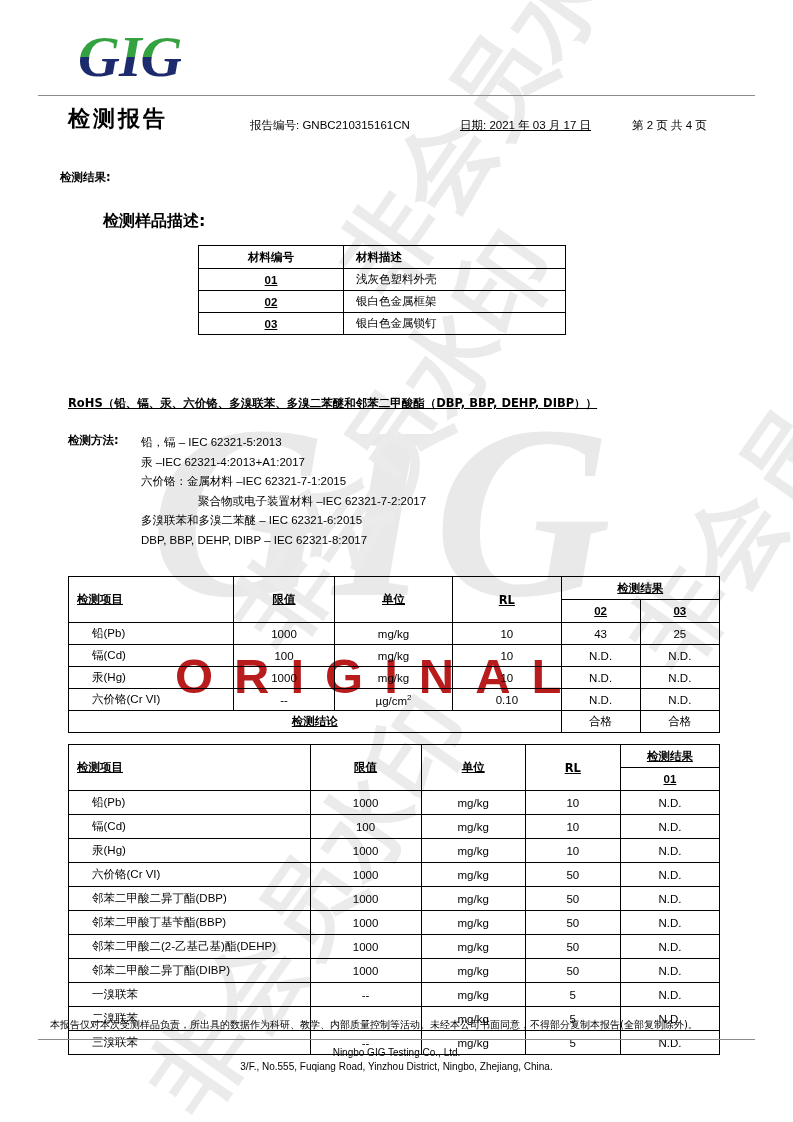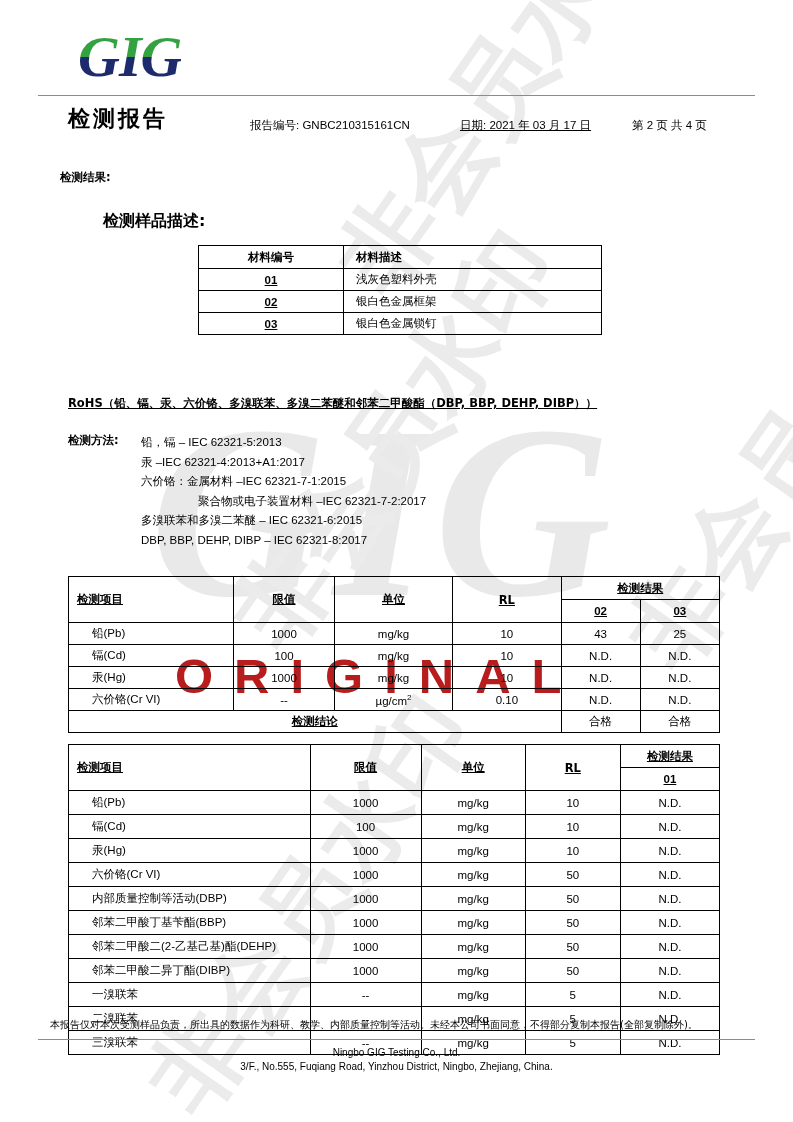--- a/index.html
+++ b/index.html
@@ -136,21 +136,21 @@
 
   
   table {
     border-collapse: collapse;
     font-size: 11.5px;
   }
   .mat-table {
     position: absolute;
     left: 198px;
     top: 245px;
-    width: 404px;
+    width: 368px;
     border: 1px solid #000;
   }
   .mat-table td, .mat-table th {
     border: 1px solid #000;
     height: 21px;
     padding: 0 8px;
     font-weight: normal;
   }
   .mat-table thead td {
     text-align: center;
@@ -445,21 +445,21 @@
         <td>N.D.</td>
       </tr>
       <tr>
         <td class="item">六价铬(Cr VI)</td>
         <td>1000</td>
         <td>mg/kg</td>
         <td>50</td>
         <td>N.D.</td>
       </tr>
       <tr>
-        <td class="item">内部质量控制等活动(DBP)</td>
+        <td class="item">邻苯二甲酸二异丁酯(DBP)</td>
         <td>1000</td>
         <td>mg/kg</td>
         <td>50</td>
         <td>N.D.</td>
       </tr>
       <tr>
         <td class="item">邻苯二甲酸丁基苄酯(BBP)</td>
         <td>1000</td>
         <td>mg/kg</td>
         <td>50</td>

